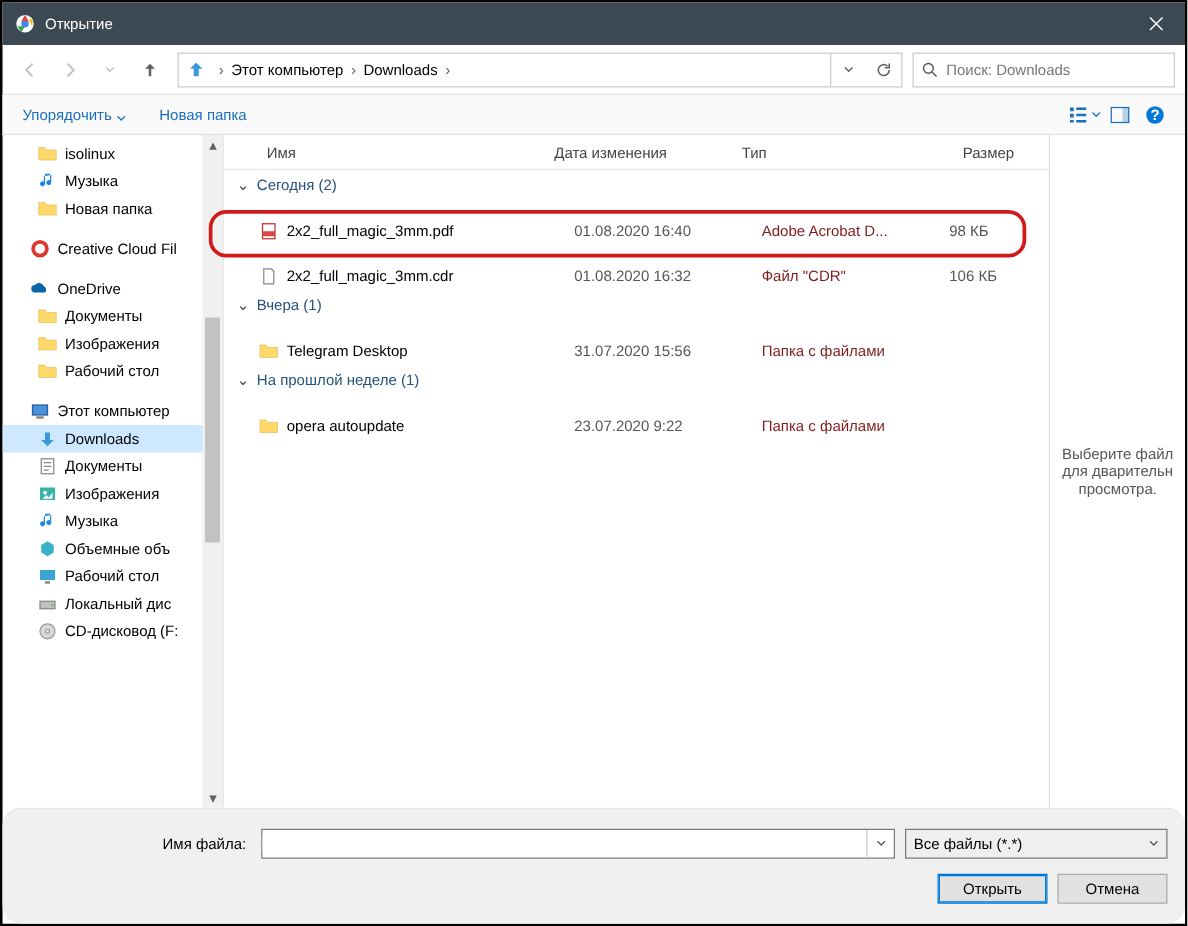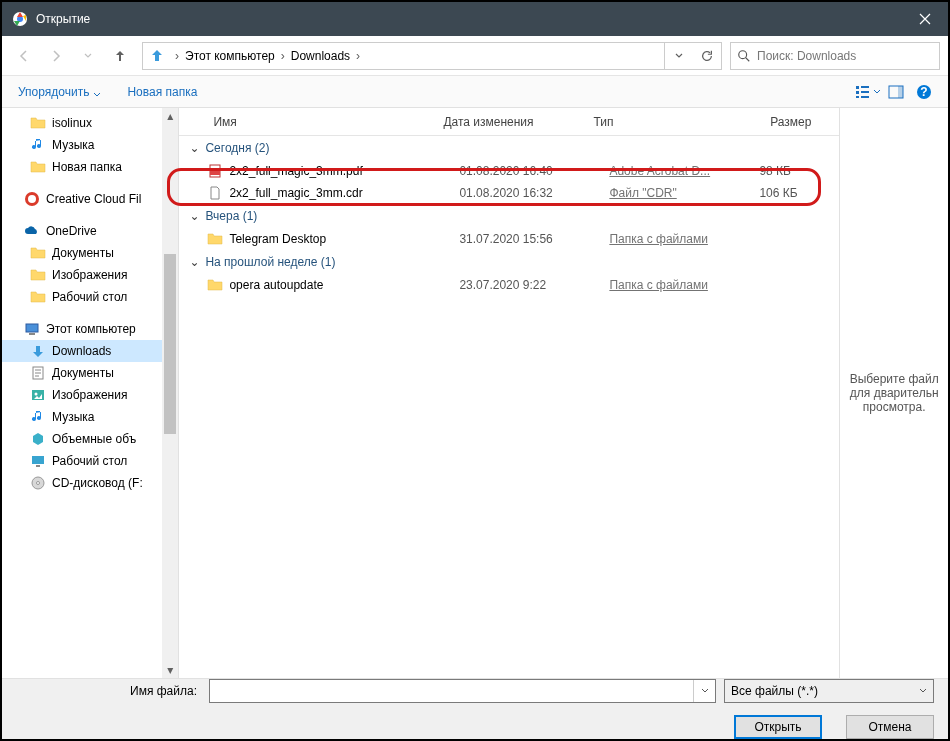--- a/index.html
+++ b/index.html
@@ -48,39 +48,39 @@
   .columns { height: 28px; display: flex; align-items: center; border-bottom: 1px solid #e5e5e5; padding-left: 28px; color: #444; }
   .col { padding: 0 6px; }
   .col-name { width: 230px; }
   .col-date { width: 150px; }
   .col-type { width: 150px; }
   .col-size { width: 80px; text-align: right; }
 
   .filelist { flex: 1; overflow: auto; padding-bottom: 8px; }
   .group-header { display: flex; align-items: center; height: 24px; padding-left: 10px; gap: 6px; color: #26537c; }
   .group-header .chev { color: #404040; }
-  .file-row { display: flex; align-items: center; height: 22px; padding-left: 28px; cursor: default; }
+  .file-row { display: flex; align-items: center; height: 22px; padding-left: 28px; cursor: default; margin-top: 14px; }
   .file-icon { width: 16px; height: 16px; margin-right: 6px; display:inline-flex; align-items:center; justify-content:center; }
   .fr-name { width: 230px; white-space: nowrap; overflow: hidden; }
   .fr-date { width: 150px; color: #555; }
-  .fr-type { width: 150px; color: #737373; text-decoration: underline; }
+  .fr-type { width: 150px; color: #7f1d1d; }
   .fr-size { width: 80px; text-align: left; color: #555; }
 
   .highlight-box { position: absolute; border: 3px solid #d11a1a; border-radius: 14px; pointer-events: none; }
 
   .preview { width: 110px; border-left: 1px solid #e1e1e1; display: flex; align-items: center; justify-content: center; text-align: center; color: #555; font-size: 12px; padding: 8px; }
 
-  .bottom { border-top: 1px solid #e1e1e1; padding: 0 14px; background: #f0f0f0; }
+  .bottom { border-top: 1px solid #e1e1e1; padding: 16px 14px; background: #f0f0f0; border-radius: 15px; }
   .fn-row { display: flex; align-items: center; gap: 8px; margin-bottom: 12px; }
   .fn-label { width: 185px; text-align: right; padding-right: 4px; }
   .fn-input { flex: 1; height: 24px; border: 1px solid #7a7a7a; background: #fff; display: flex; align-items: center; }
   .fn-input input { border: none; outline: none; flex: 1; padding: 0 4px; font-size:12px; }
   .fn-dd { width: 22px; height: 22px; display:flex; align-items:center; justify-content:center; border-left:1px solid #ccc; color:#555; }
   .filter { width: 210px; height: 24px; border: 1px solid #7a7a7a; background: #efefef; display: flex; align-items: center; padding: 0 6px; justify-content: space-between; }
-  .btn-row { display: flex; justify-content: flex-end; gap: 24px; }
+  .btn-row { display: flex; justify-content: flex-end; gap: 8px; }
   .btn { width: 88px; height: 24px; border: 1px solid #adadad; background: #e1e1e1; display: flex; align-items: center; justify-content: center; cursor: pointer; }
   .btn.primary { border: 1px solid #0078d7; box-shadow: inset 0 0 0 1px #0078d7; background: #e1e1e1; }
 
   
   .folder-ic { fill: #ffd86b; stroke: #e0b84a; stroke-width:0.5; }
   .file-ic { fill: #fff; stroke: #888; stroke-width:1; }
 </style>
 </head>
 <body>
 
@@ -328,20 +328,29 @@
             <svg width="16" height="16" viewBox="0 0 16 16">
               <rect x="2" y="3" width="12" height="8" fill="#38a4d0"></rect>
               <rect x="6" y="12" width="4" height="2" fill="#888"></rect>
             </svg>
           </span>
           <span>Рабочий стол</span>
         </div>
         <div class="tree-item indent">
           <span class="tree-icon">
             <svg width="16" height="16" viewBox="0 0 16 16">
+              <rect x="2" y="6" width="12" height="6" fill="#bfbfbf" stroke="#888"></rect>
+              <circle cx="12" cy="9" r="1" fill="#5c5"></circle>
+            </svg>
+          </span>
+          <span>Локальный дис</span>
+        </div>
+        <div class="tree-item indent">
+          <span class="tree-icon">
+            <svg width="16" height="16" viewBox="0 0 16 16">
               <circle cx="8" cy="8" r="6" fill="#d8d8d8" stroke="#999"></circle>
               <circle cx="8" cy="8" r="1.5" fill="#fff" stroke="#999"></circle>
             </svg>
           </span>
           <span>CD-дисковод (F:</span>
         </div>
         <div class="sidebar-scrollbar">
         <div class="sb-btn">▴</div>
         <div class="sb-track">
             <div class="sb-thumb"></div>

